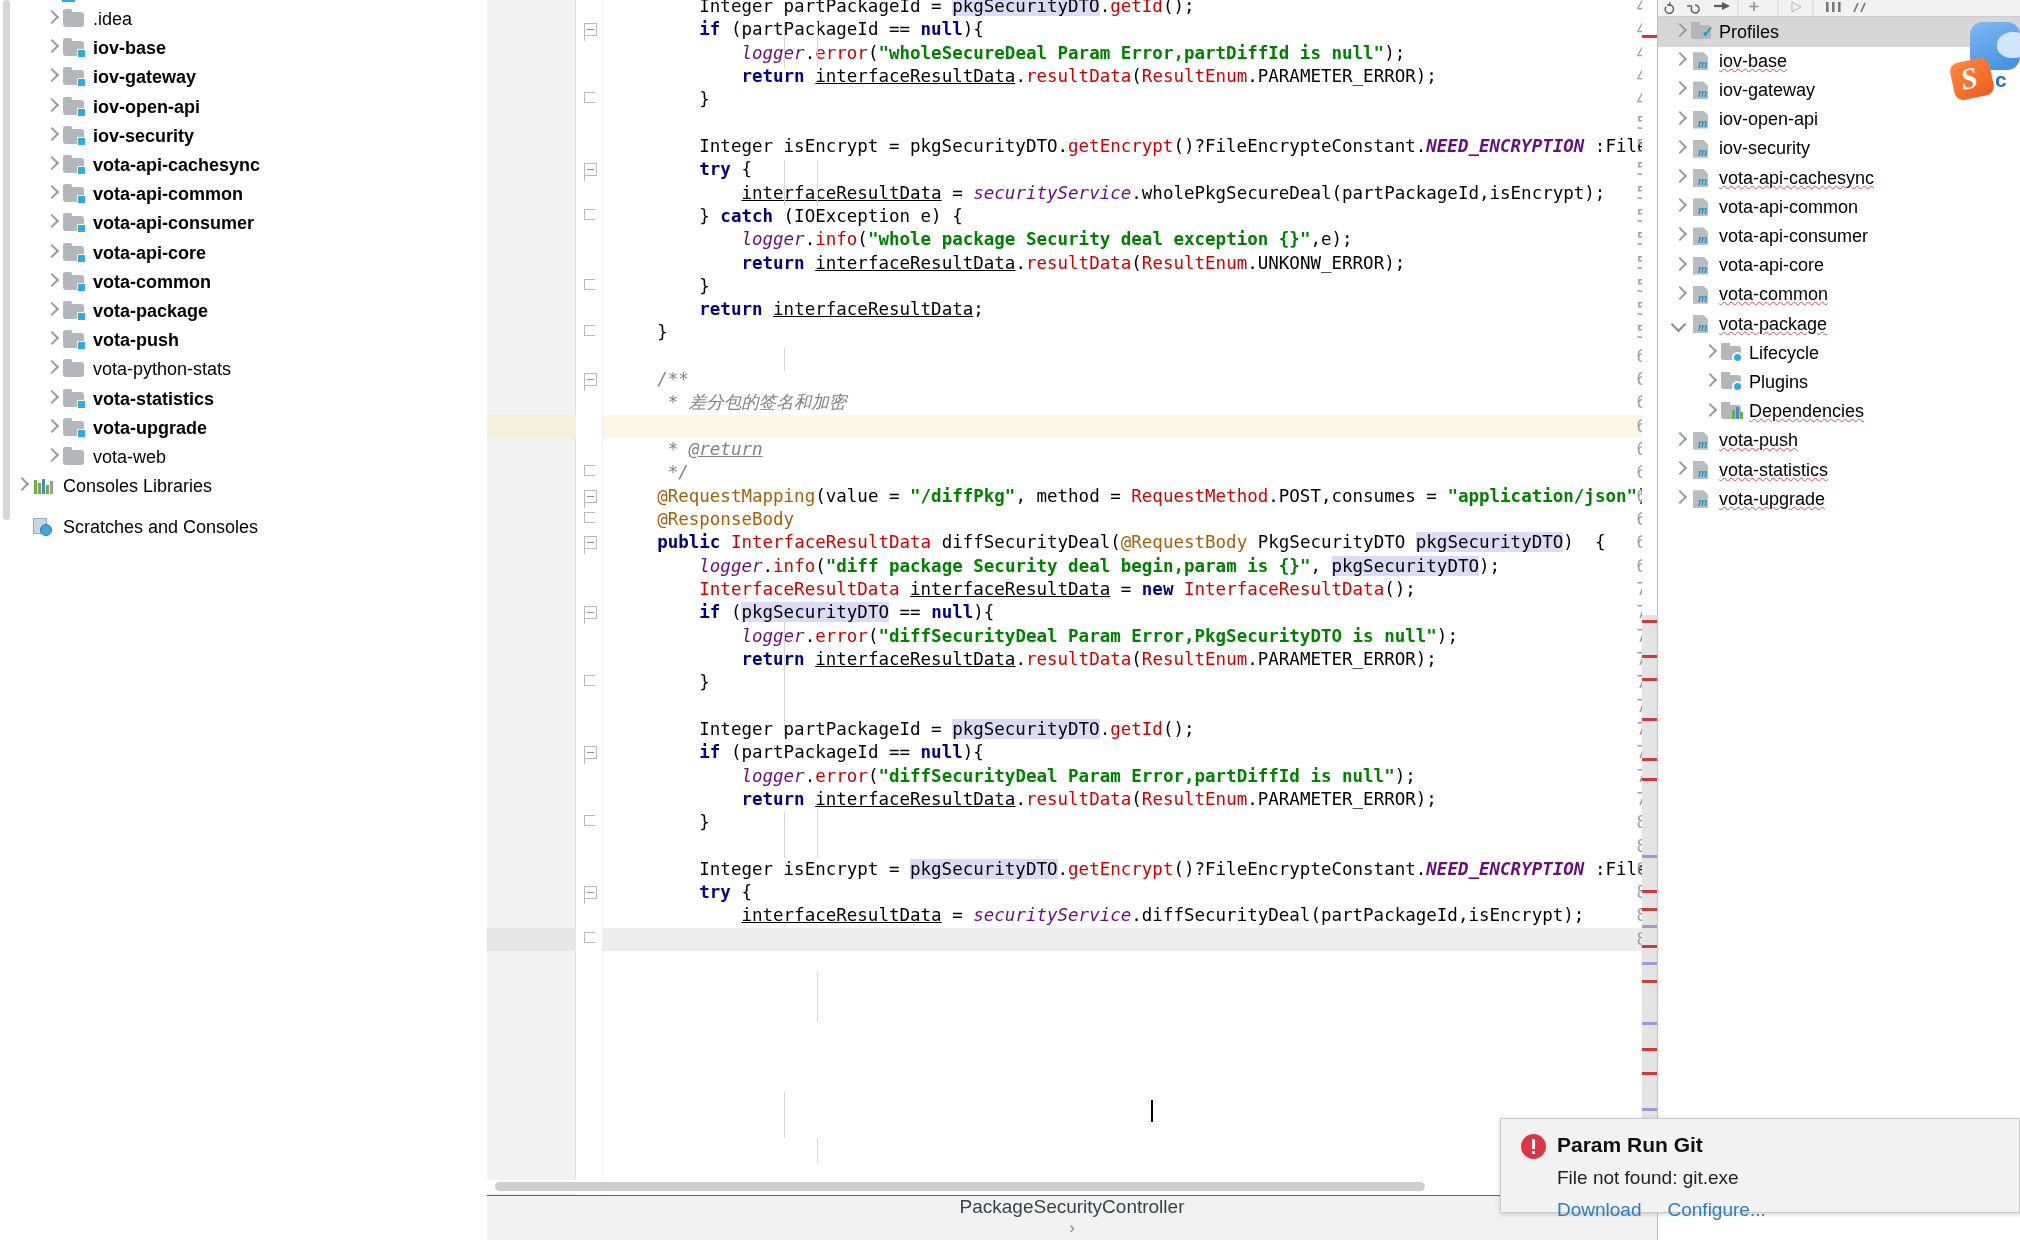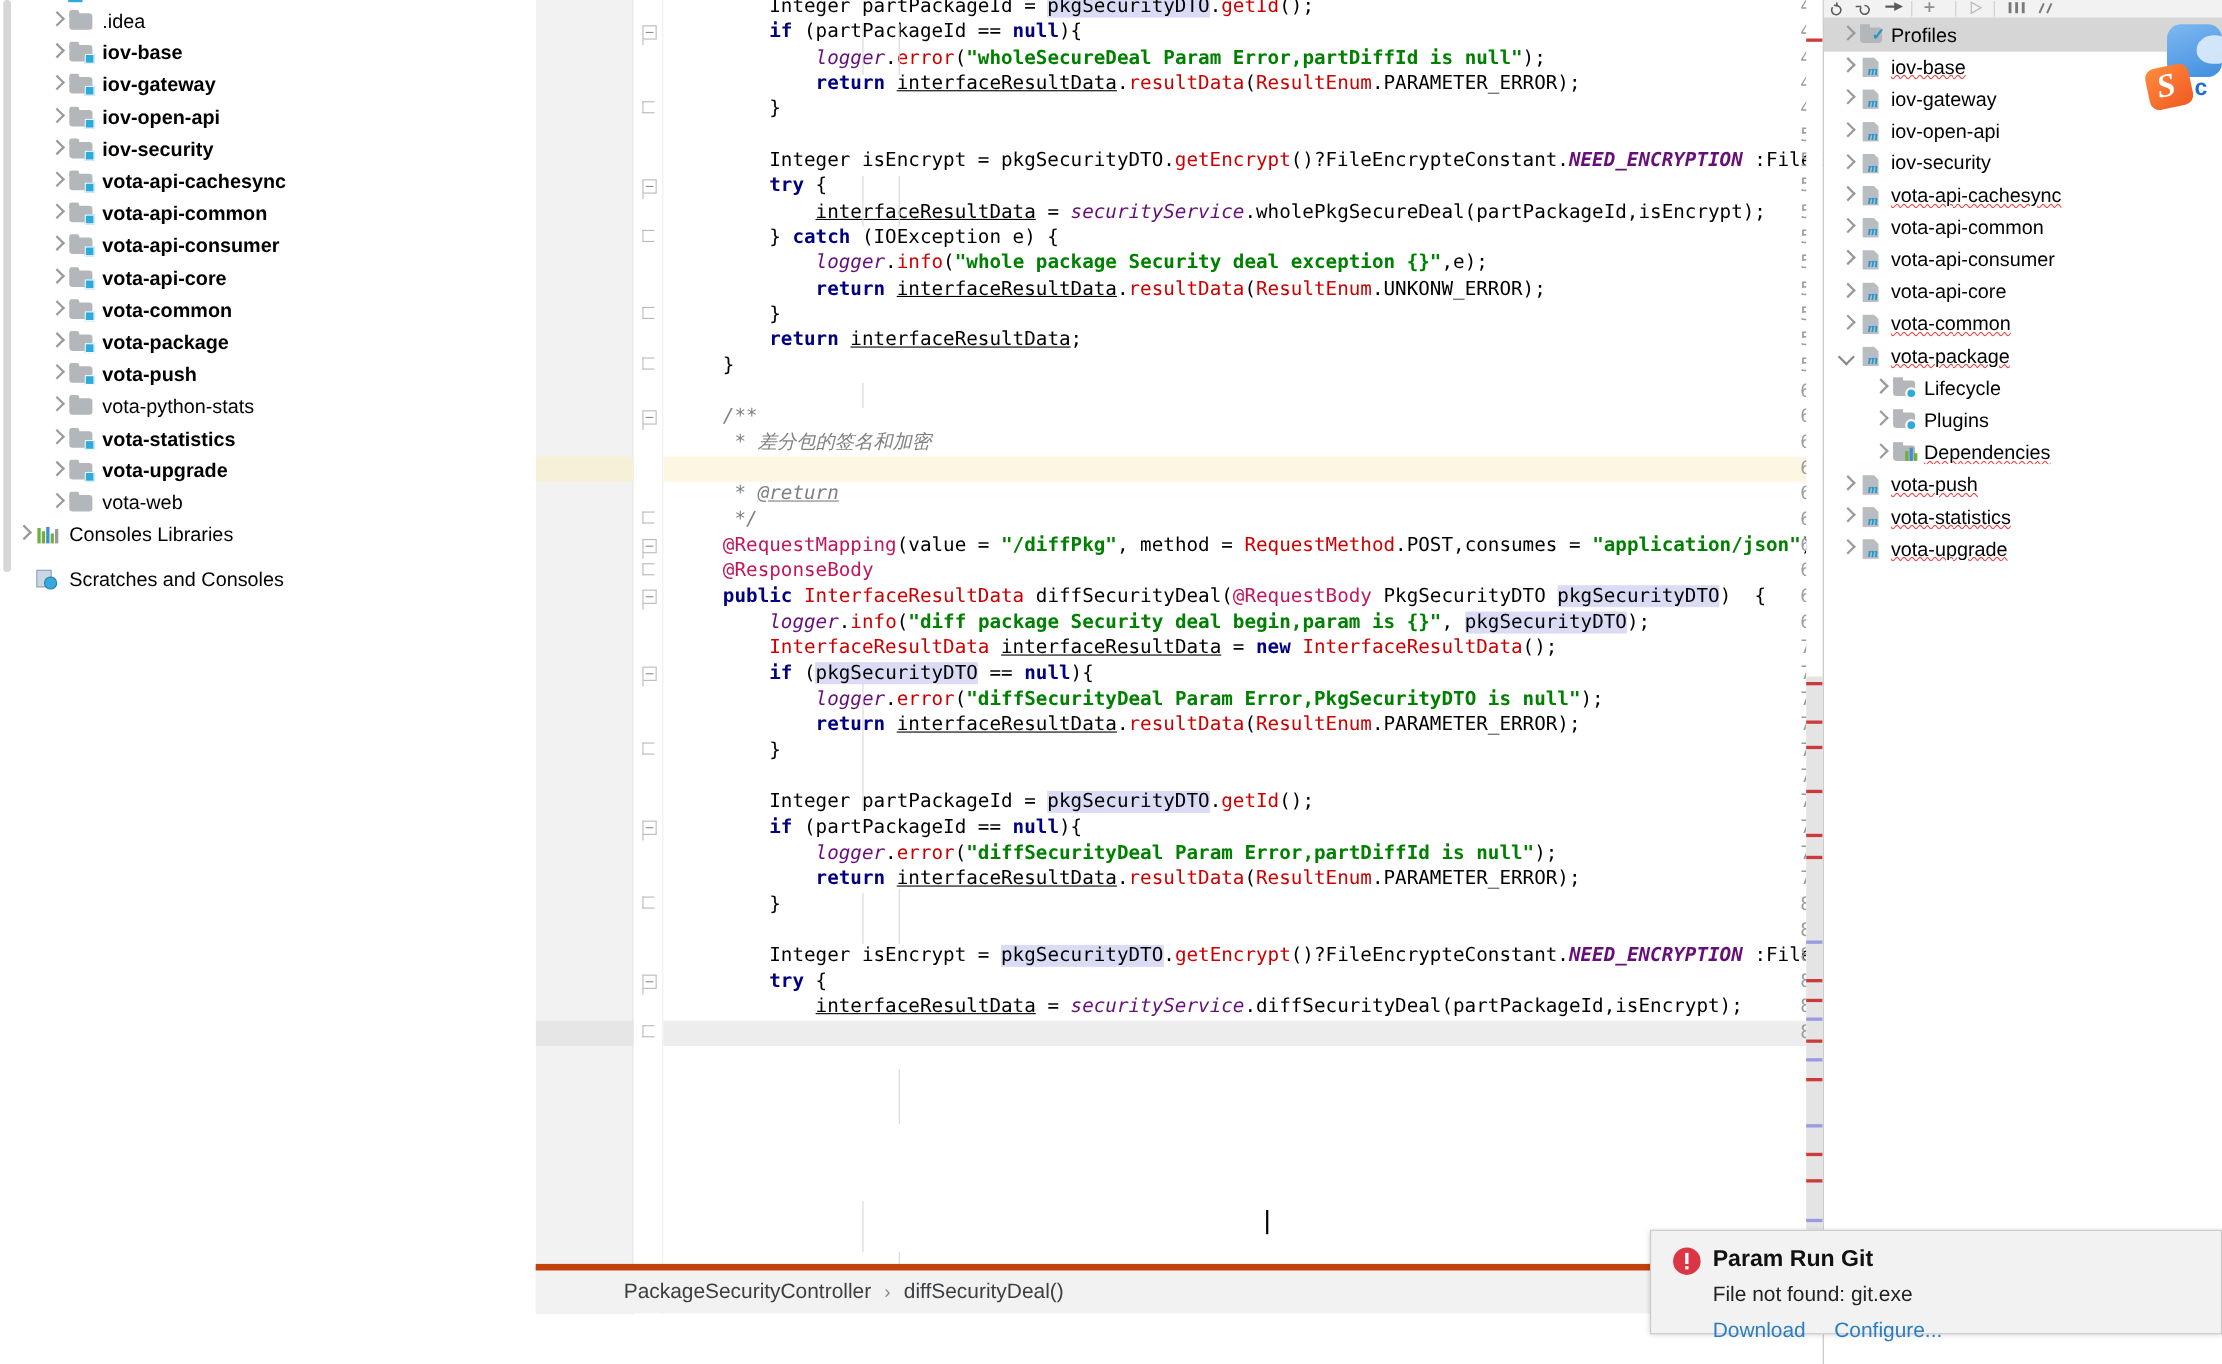--- a/index.html
+++ b/index.html
@@ -62,21 +62,21 @@
   .fold.minus::after { content:""; position:absolute; left:-1px; top:12px; width:1px;
     height:5px; background:#b9b9b9; }
   .fold.end { width:11px; height:11px; border-left:1px solid #b9b9b9;
     border-bottom:1px solid #b9b9b9; border-top:1px solid #b9b9b9; }
   .guide { position:absolute; width:1px; background:#d6d6d6; }
   
   .kw { color:#000080; font-weight:bold; }
   .str{ color:#008000; font-weight:bold; }
   .doc{ color:#808080; font-style:italic; }
   .tag{ color:#808080; font-style:italic; text-decoration:underline; }
-  .ann{ color:#be185d; }
+  .ann{ color:#a16207; }
   .fld{ color:#660e7a; font-style:italic; }
   .sfld{ color:#660e7a; font-weight:bold; font-style:italic; }
   .mth{ color:#cc0000; }
   .cls{ color:#cc0000; }
   .loc{ color:#000; text-decoration:underline; }
   .hlid{ background:#dbdbf5; }
   .pln{ color:#000; }
   .bld{ font-weight:bold; }
   #caret { position:absolute; width:2px; background:#000; }
 
@@ -129,22 +129,22 @@
     background:#e8f1fb; border-radius:50% 50% 45% 45%; opacity:.85; }
   #sogou .stile { position:absolute; left:0px; top:38px; width:40px; height:38px;
     background:linear-gradient(150deg,#ff8a3d,#f05a22); border-radius:9px;
     transform:rotate(-12deg); }
   #sogou .sl { position:absolute; left:9px; top:1px; color:#fff; font-size:30px;
     font-weight:bold; font-family:"Liberation Serif", serif; font-style:italic; }
   #sogou .cc { position:absolute; left:43px; top:46px; color:#1d6fd0; font-size:21px;
     font-weight:bold; }
 
   
-  #breadcrumb-bar { position:absolute; left:487px; top:1149px; width:1170px; height:45px;
-    background:#f2f2f2; border-top:6px solid #c2410c; display:flex; align-items:center; }
+  #breadcrumb-bar { position:absolute; left:487px; top:1195px; width:1170px; height:45px;
+    background:#f2f2f2; border-top:1px solid #c2410c; display:flex; align-items:center;flex-direction:column; }
   #breadcrumb-bar .bc { font-size:19px; color:#3c3f41; padding-left:0; }
   #breadcrumb-bar .sep { color:#8a8a8a; font-size:17px; margin:0 12px; }
   #bc-left-pad { width:80px; }
   #bottom-left-strip { position:absolute; left:0; top:1195px; width:487px; height:45px; background:#fff; }
 
   
   #notification { position:absolute; left:1500px; top:1118px; width:520px; height:95px;
     background:#f2f2f2; border:1px solid #c9c9c9; box-shadow:0 1px 5px rgba(0,0,0,.20); }
   #notif-icon { position:absolute; left:20px; top:15px; width:25px; height:25px;
     border-radius:50%; background:#dc3545; }

